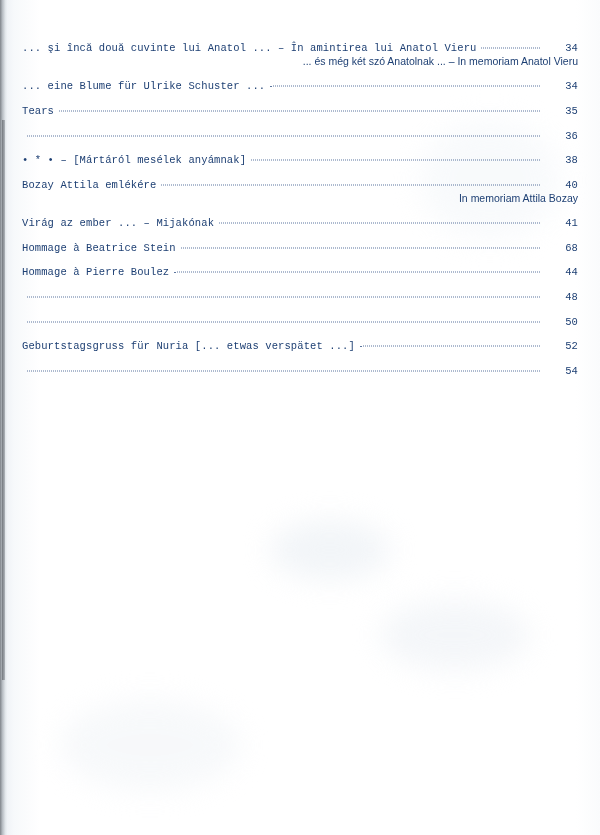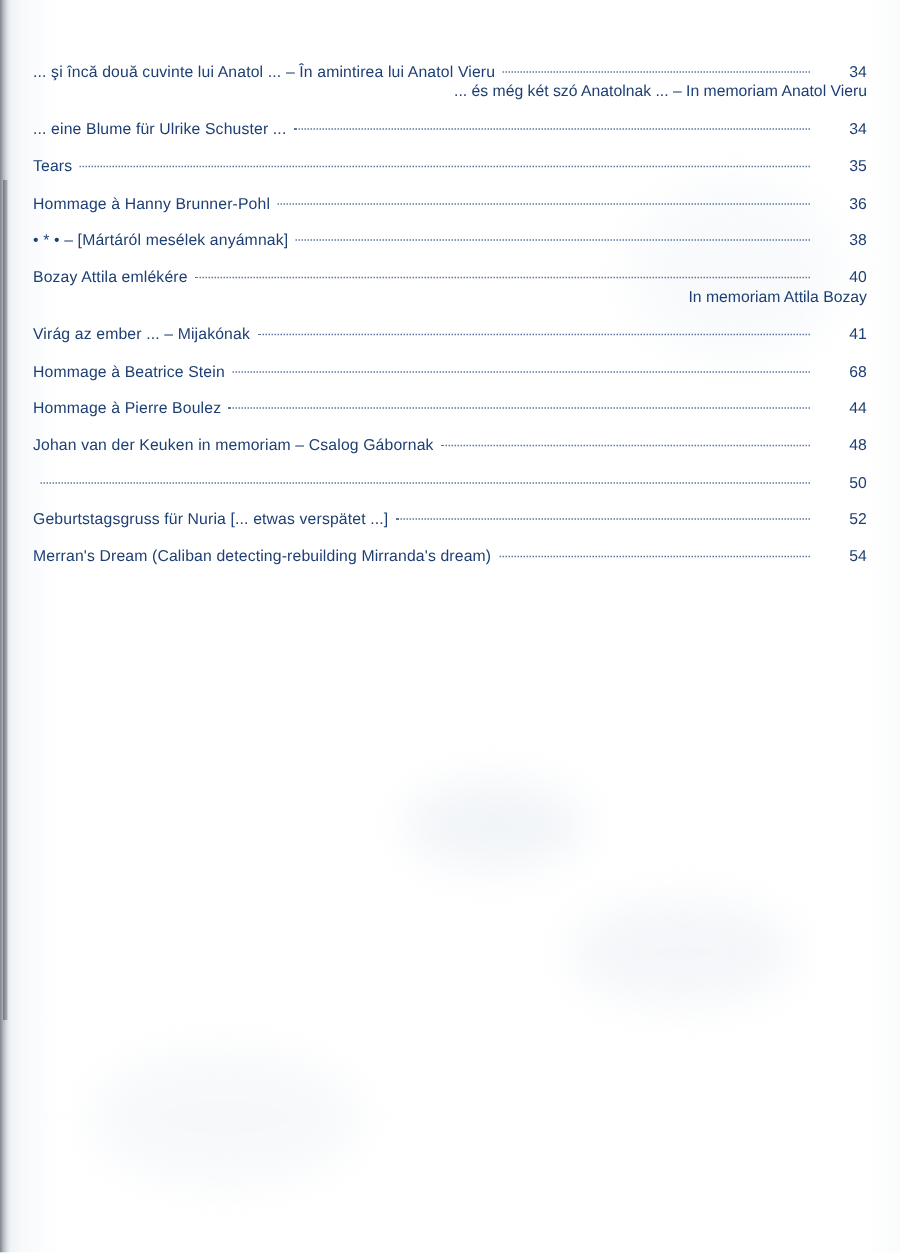--- a/index.html
+++ b/index.html
@@ -63,20 +63,21 @@
   }
 
   .entry {
     position: relative;
     display: flex;
     align-items: baseline;
     color: #1b3a6b;
     font-size: 10.5px;
     line-height: 1.25;
     letter-spacing: .1px;
+    font-family: Liberation Mono, monospace;
   }
 
   .entry .title {
     white-space: nowrap;
     color: #1d3f73;
   }
 
   .entry .leader {
     flex: 1 1 auto;
     margin: 0 4px 0 5px;
@@ -141,21 +142,20 @@
     <div class="block">
       <div class="entry">
         <span class="title">Tears</span>
         <span class="leader"></span>
         <span class="page-no">35</span>
       </div>
     </div>
 
     <div class="block">
       <div class="entry">
-        <span class="title">Hommage à Hanny Brunner-Pohl</span>
         <span class="leader"></span>
         <span class="page-no">36</span>
       </div>
     </div>
 
     <div class="block">
       <div class="entry">
         <span class="title">• * • – [Mártáról mesélek anyámnak]</span>
         <span class="leader"></span>
         <span class="page-no">38</span>
@@ -191,21 +191,20 @@
       <div class="entry">
         <span class="title">Hommage à Pierre Boulez</span>
         <span class="leader"></span>
         <span class="page-no">44</span>
       </div>
     </div>
 
 
     <div class="block">
       <div class="entry">
-        <span class="title">Johan van der Keuken in memoriam – Csalog Gábornak</span>
         <span class="leader"></span>
         <span class="page-no">48</span>
       </div>
     </div>
 
     <div class="block">
       <div class="entry">
         <span class="leader"></span>
         <span class="page-no">50</span>
       </div>
@@ -214,20 +213,19 @@
     <div class="block">
       <div class="entry">
         <span class="title">Geburtstagsgruss für Nuria [... etwas verspätet ...]</span>
         <span class="leader"></span>
         <span class="page-no">52</span>
       </div>
     </div>
 
     <div class="block">
       <div class="entry">
-        <span class="title">Merran's Dream (Caliban detecting-rebuilding Mirranda's dream)</span>
         <span class="leader"></span>
         <span class="page-no">54</span>
       </div>
     </div>
 
   </div>
 </div>
 
 </body></html>

